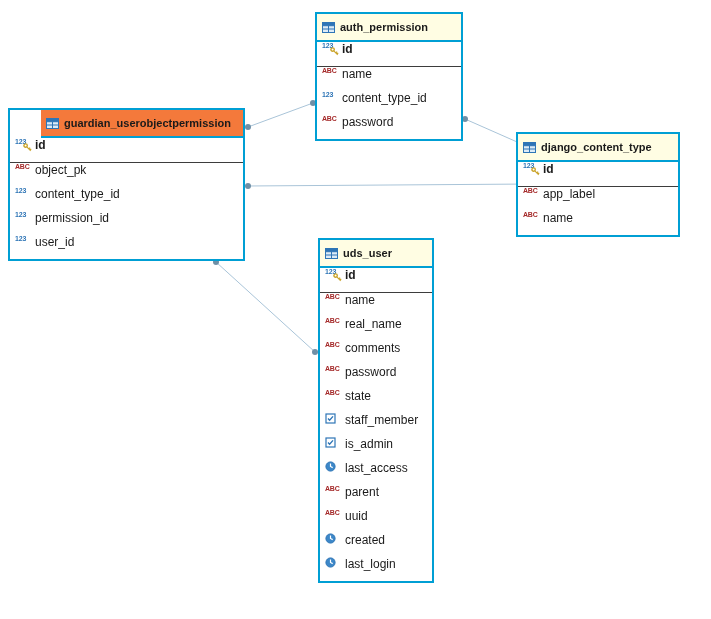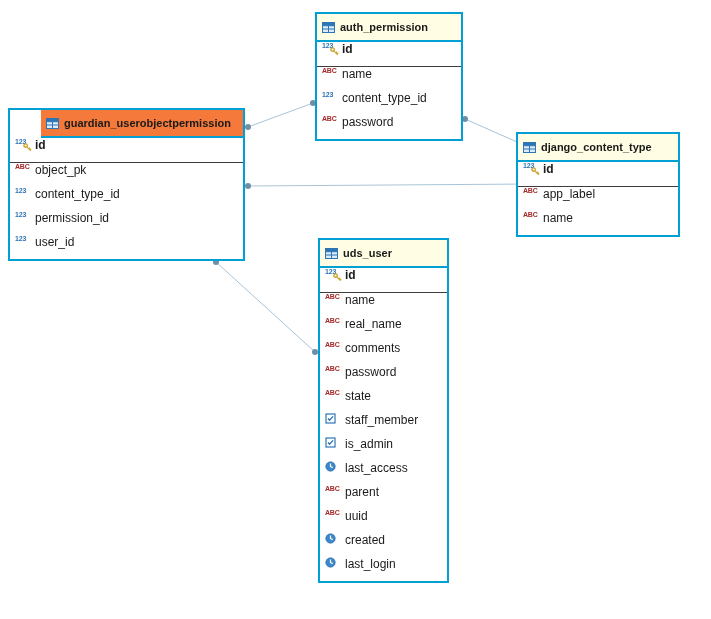--- a/index.html
+++ b/index.html
@@ -161,21 +161,21 @@
         </span>
         <span class="col-label">app_label</span>
       </div>
       <div class="table-row">
         <span class="icon-cell">
           <span class="txt-icon abc">ABC</span>
         </span>
         <span class="col-label">name</span>
       </div>
     </div>
-    <div class="table" style="left: 318px; top: 238px; width: 131px;">
+    <div class="table" style="left: 318px; top: 238px; width: 116px;">
       <div class="table-header">
         <span class="icon-cell">
           <svg width="13" height="11" viewBox="0 0 13 11">
             <rect x="0.5" y="0.5" width="12" height="10" fill="#DCEBF7" stroke="#2E75B6"></rect>
             <rect x="0.5" y="0.5" width="12" height="3.2" fill="#2E75B6" stroke="#2E75B6"></rect>
             <line x1="6.5" y1="3.5" x2="6.5" y2="10.5" stroke="#2E75B6"></line>
             <line x1="0.5" y1="7" x2="12.5" y2="7" stroke="#2E75B6"></line>
           </svg>
         </span>
         <span class="table-title">uds_user</span>

